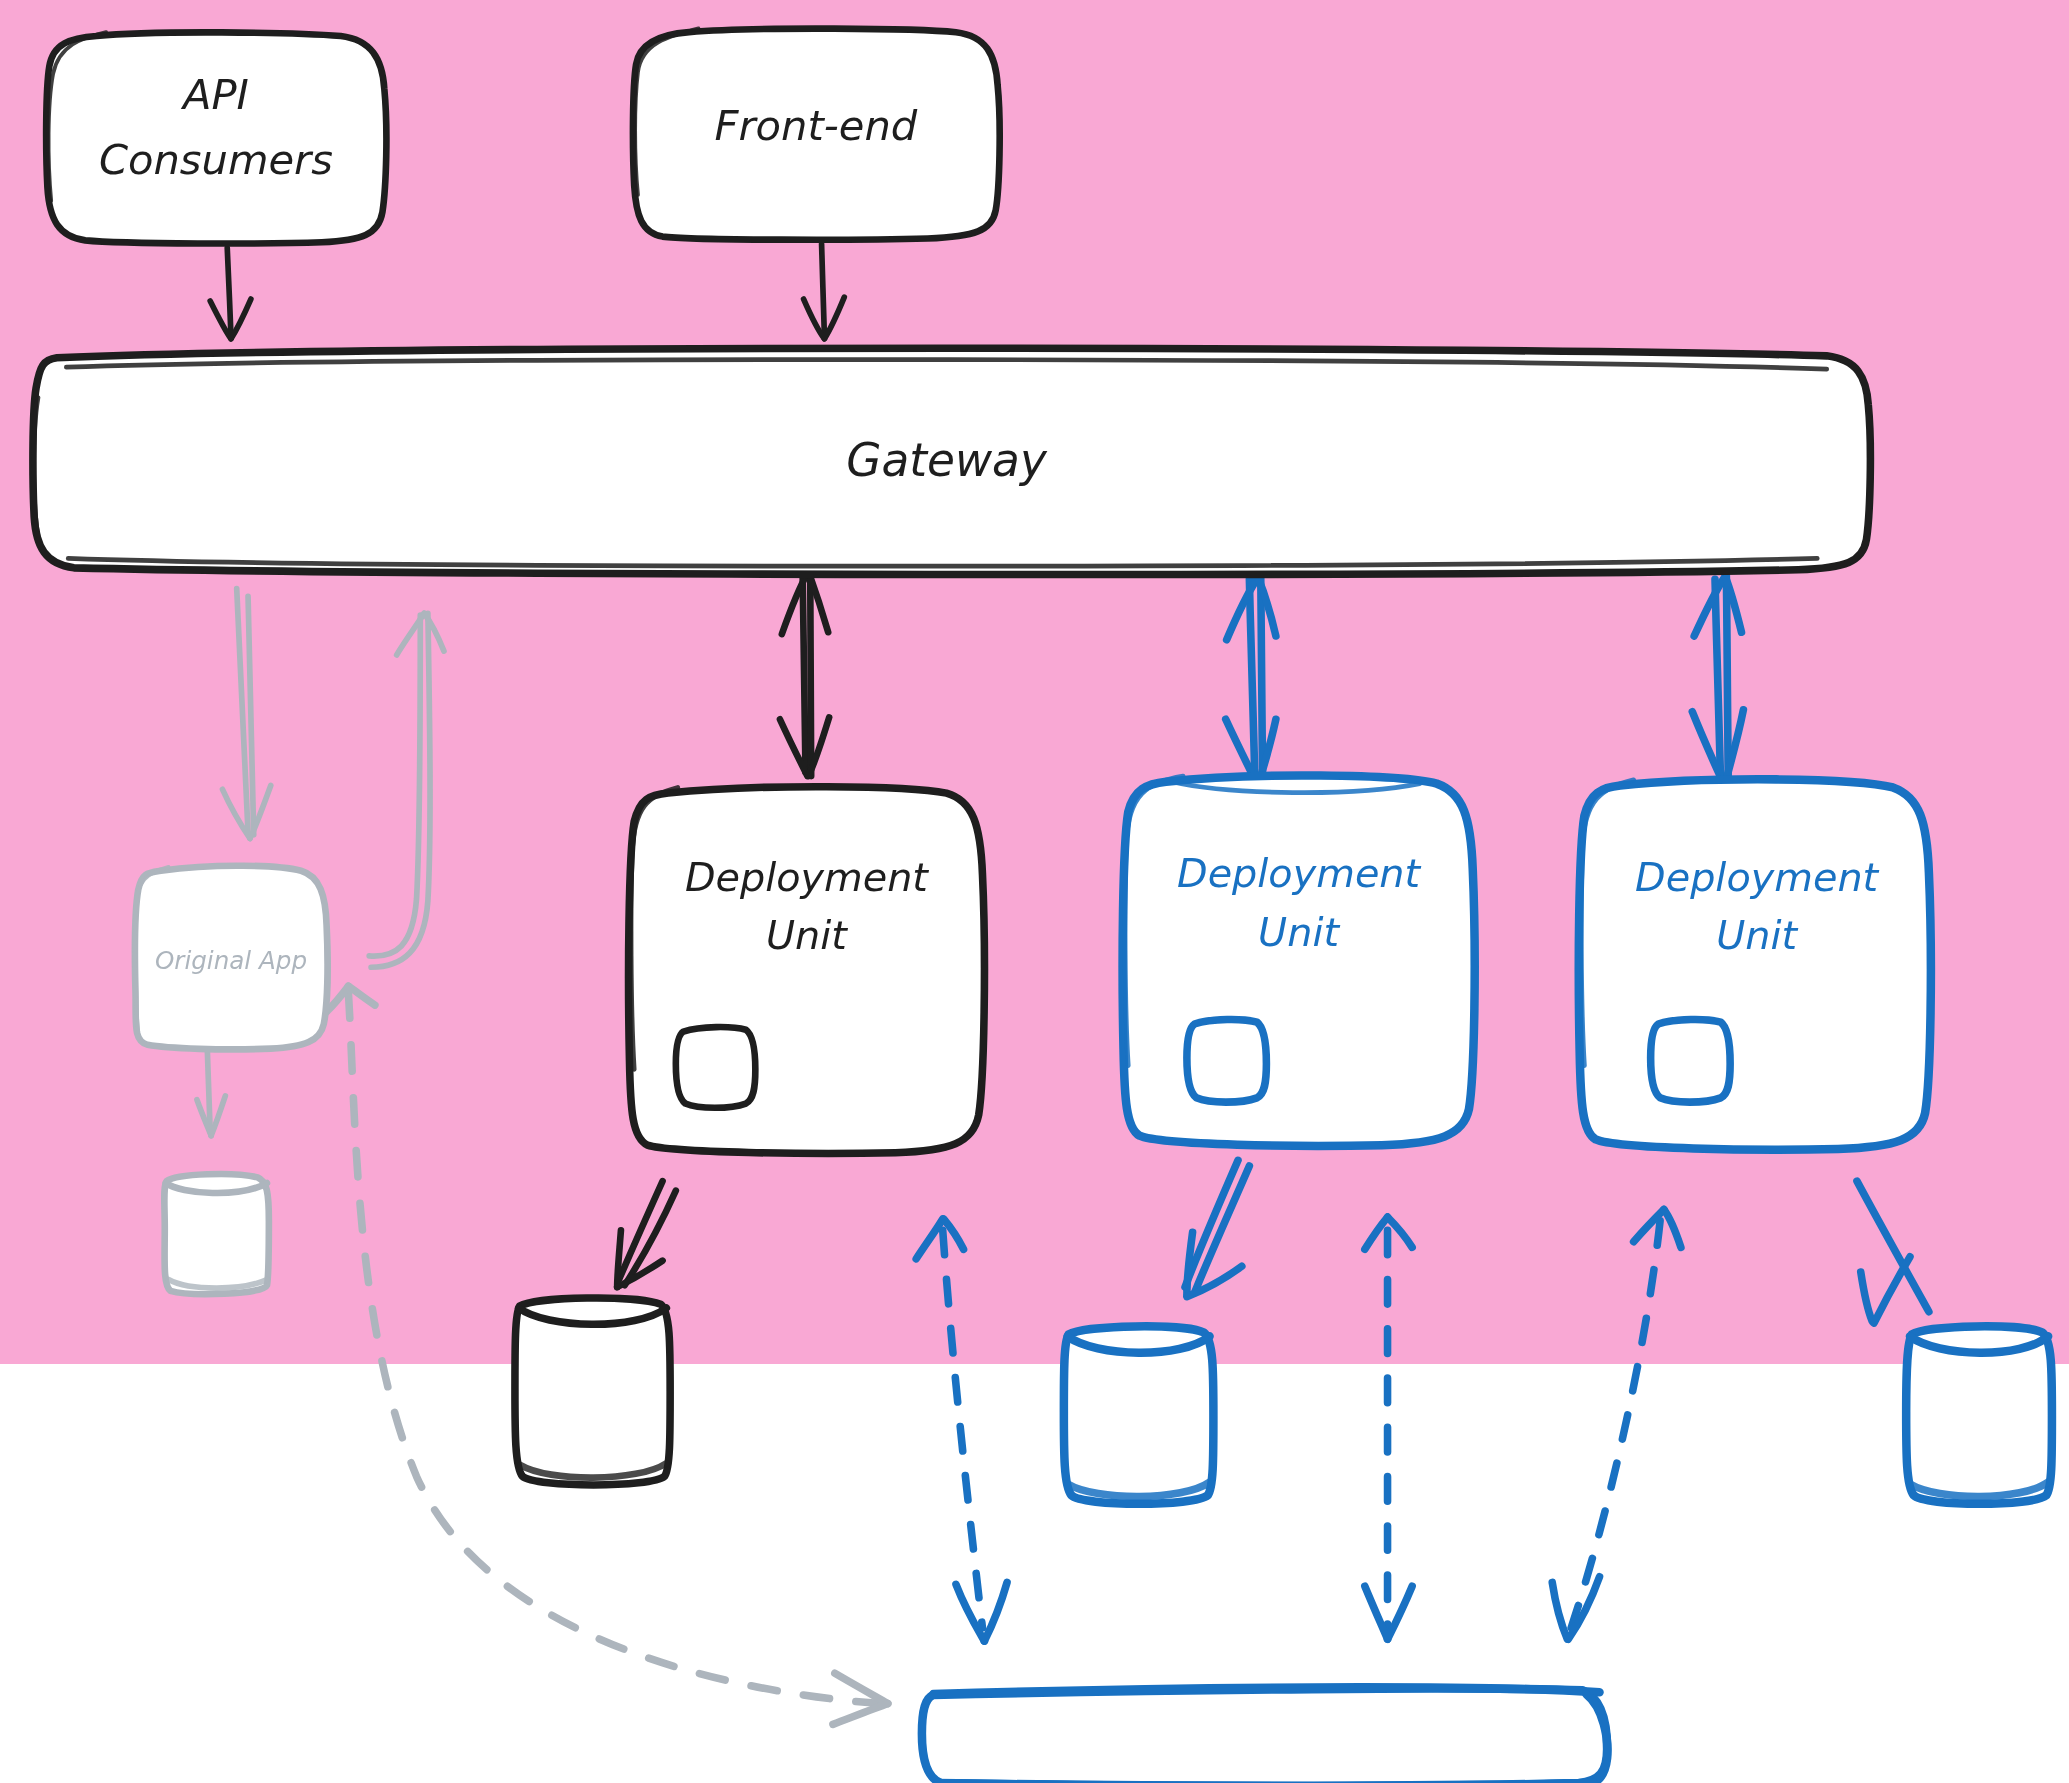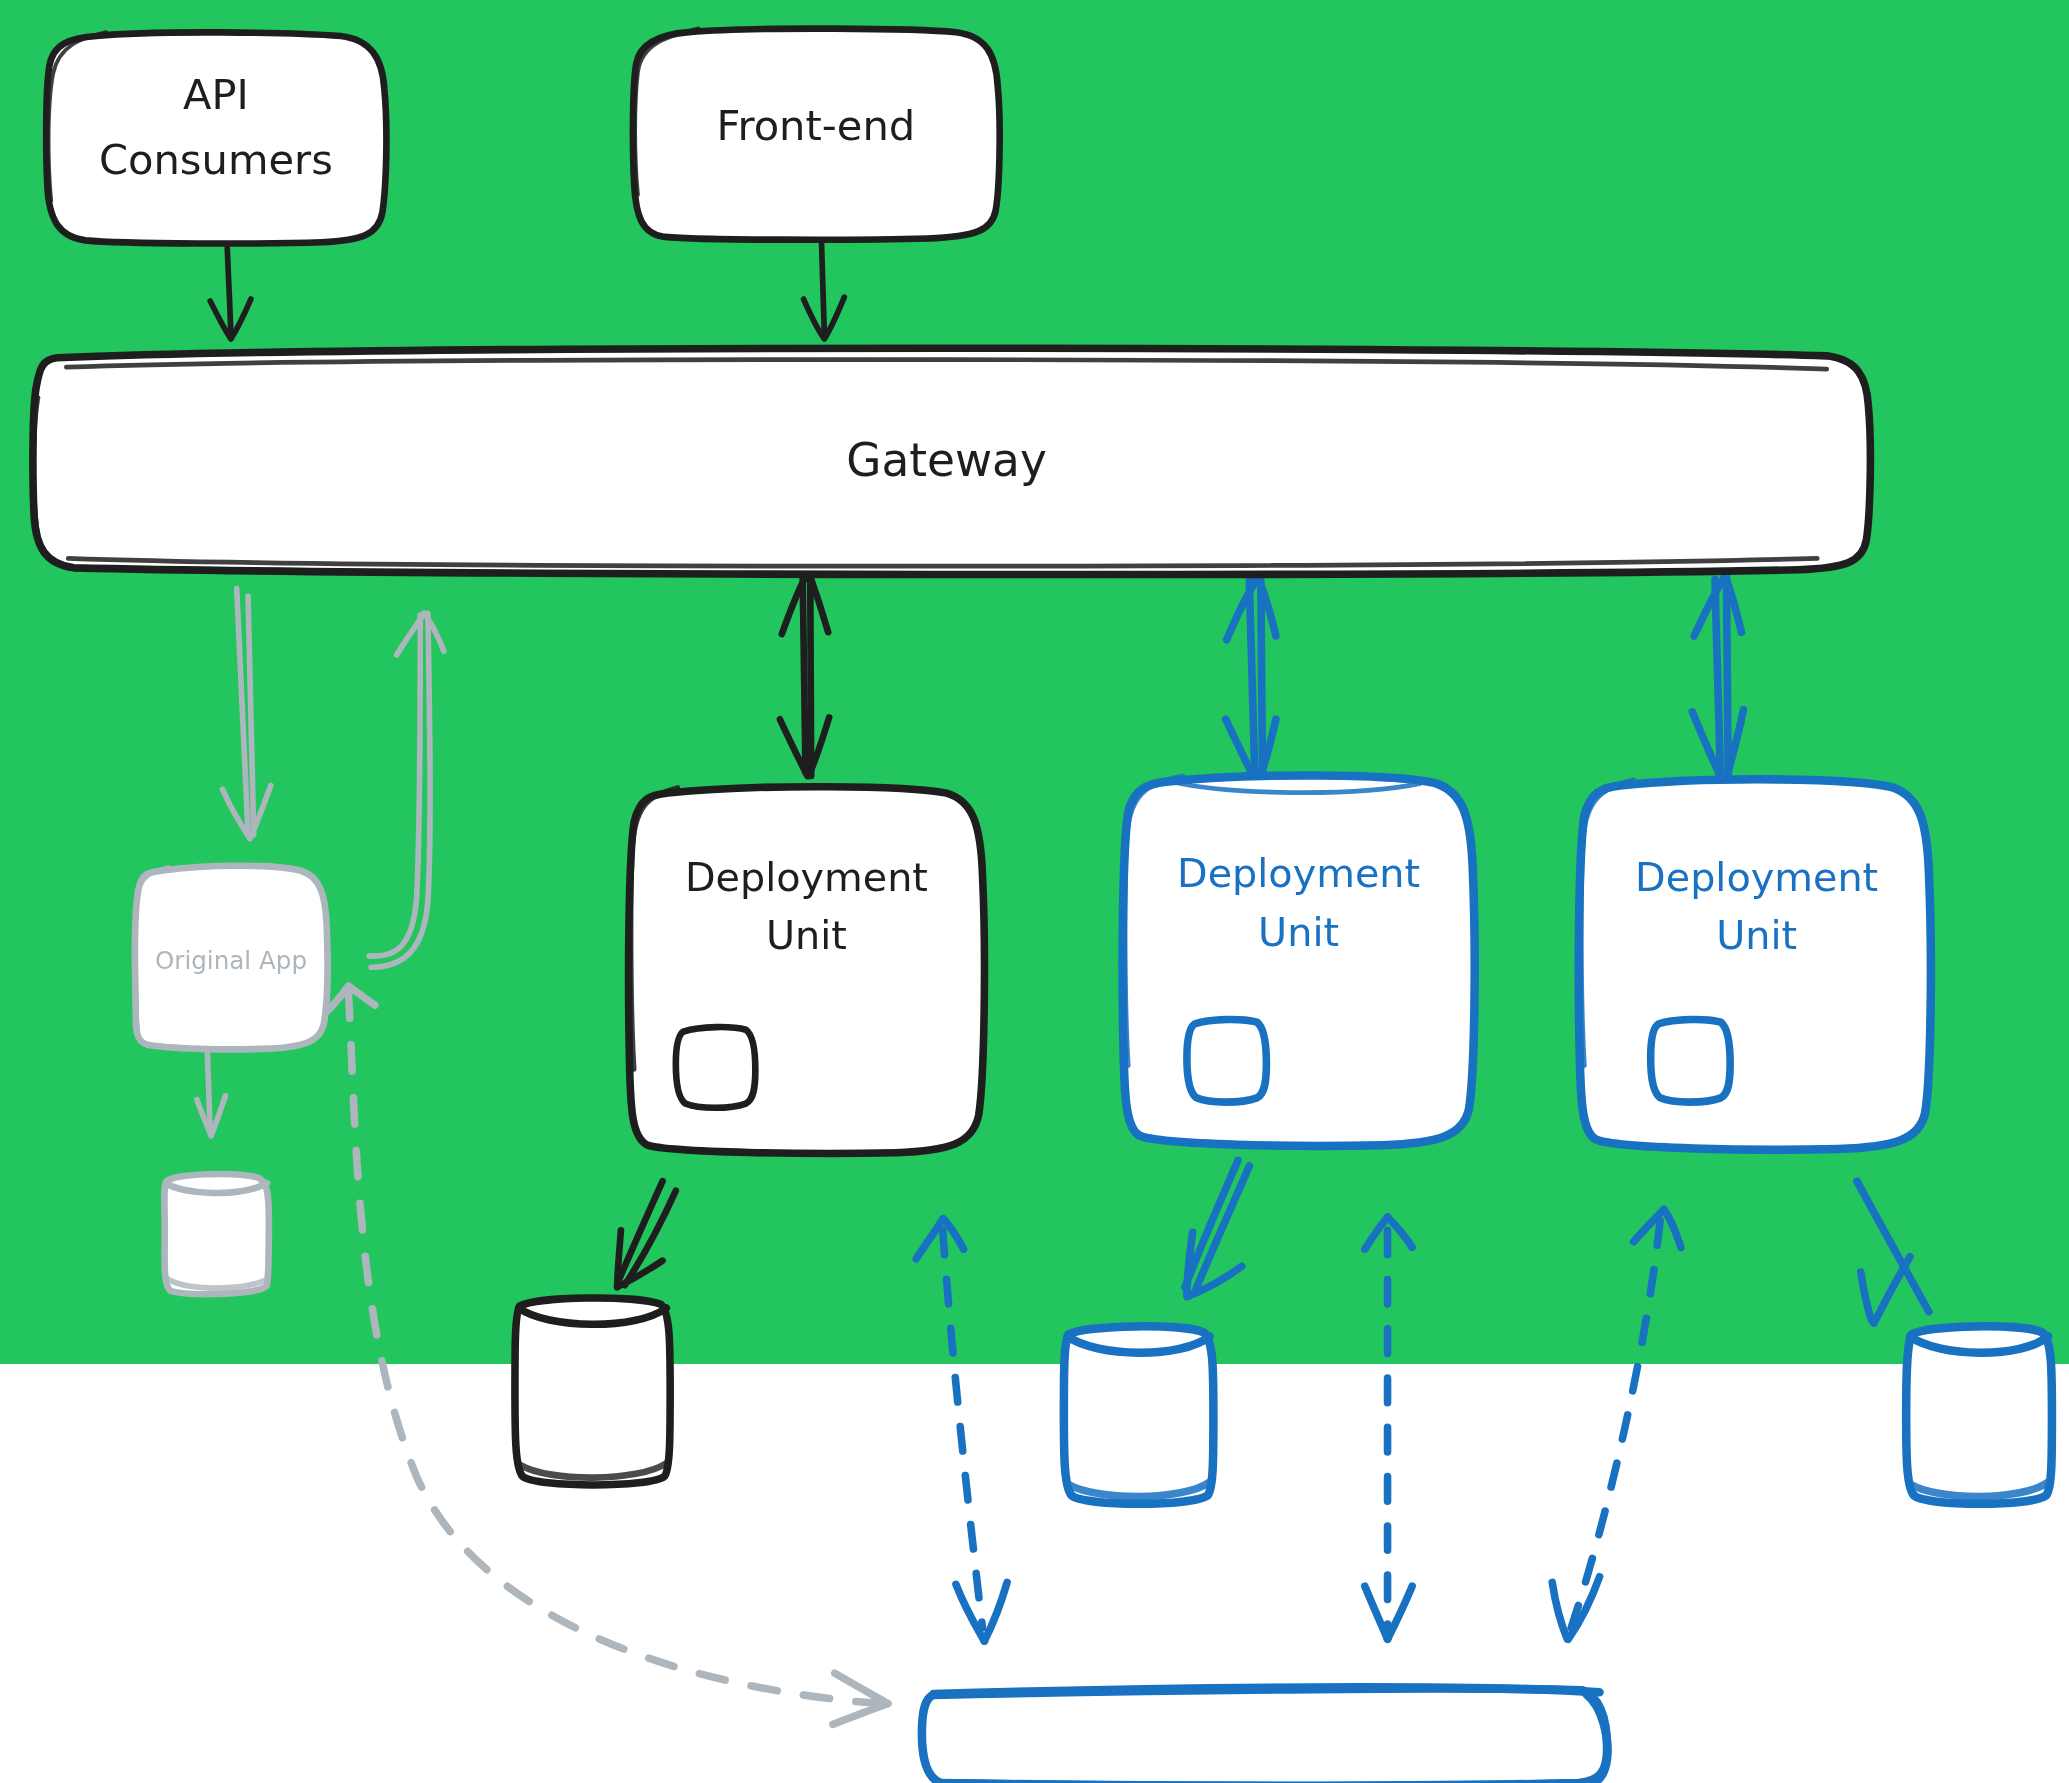--- a/index.html
+++ b/index.html
@@ -1,17 +1,17 @@
 <!DOCTYPE html>
 <html style="font-size:15px"><head>
 <meta charset="utf-8">
 <style>
   html,body{margin:0;padding:0;background:#ffffff;}
   body{width:2070px;height:1784px;font-family:"DejaVu Sans",sans-serif;overflow:hidden;}
-  #canvas{position:relative;width:2070px;height:1364px;background:#22c55e;}
+  #canvas{position:relative;width:2070px;height:1364px;background:#f9a8d4;font-style:italic;}
   svg.layer{position:absolute;top:0;left:0;width:2070px;height:1784px;}
   .hand{font-family:"DejaVu Sans",sans-serif;font-weight:400;}
   .lbl{dominant-baseline:middle;text-anchor:middle;}
   .k{fill:#1e1e1e;}
   .b{fill:#1971c2;}
   .g{fill:#adb5bd;}
 </style>
 </head>
 <body>
 

